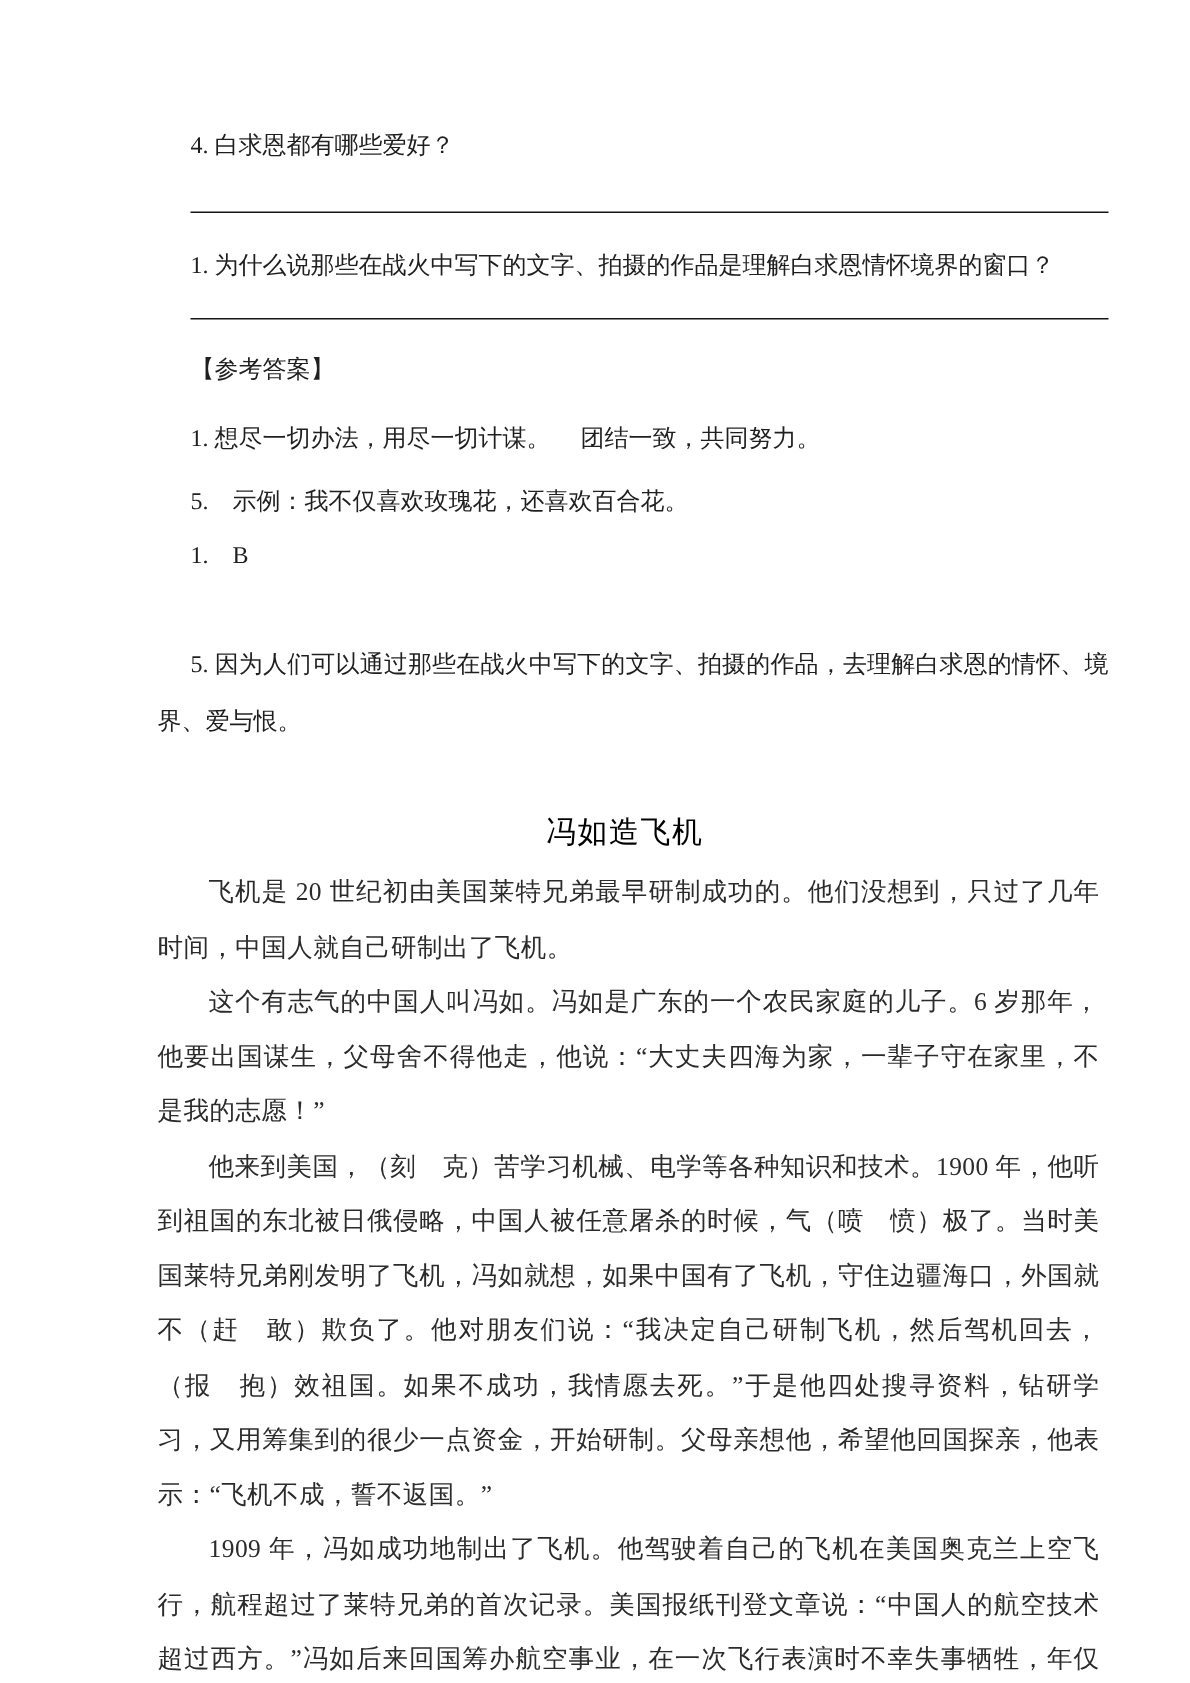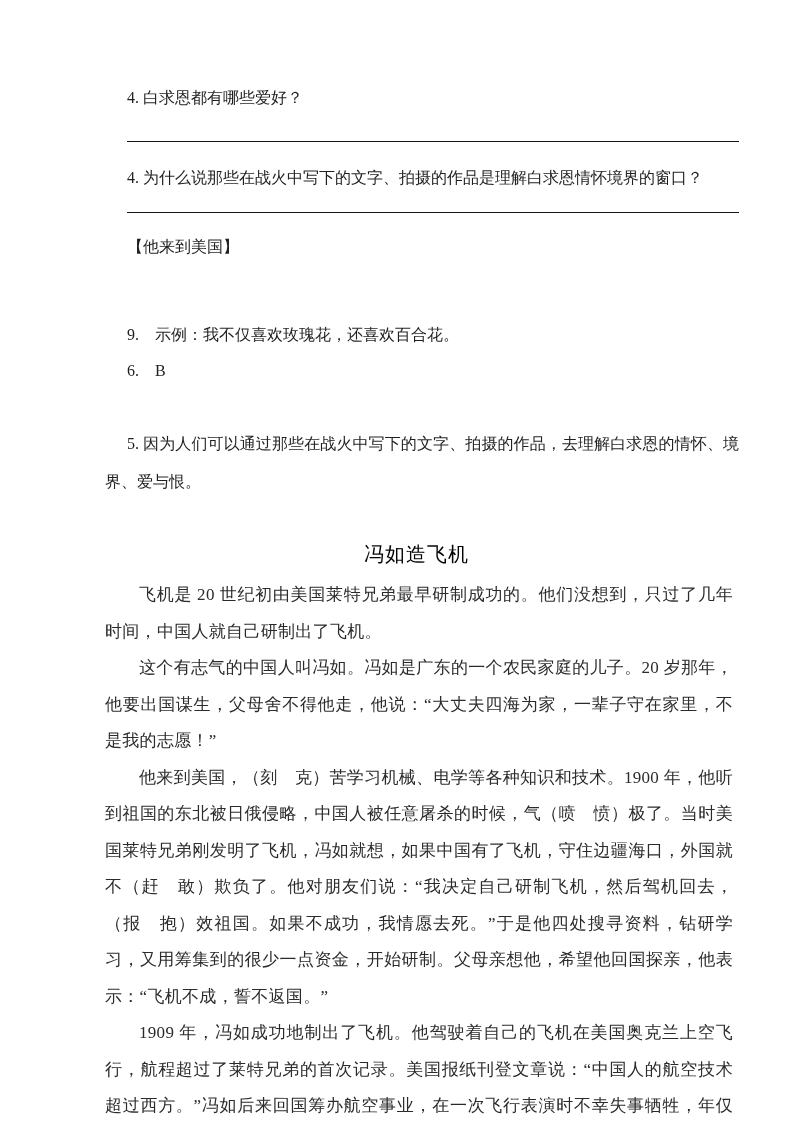--- a/index.html
+++ b/index.html
@@ -65,37 +65,38 @@
 </style>
 </head>
 <body>
 
 <div class="page">
 
   <div class="qa" style="top:79px">4. 白求恩都有哪些爱好？</div>
 
   <div class="rule" style="top:141px"></div>
 
-  <div class="qa" style="top:159px">4. 为什么说那些在战火中写下的文字、拍摄的作品是理解白求恩情怀境界的窗口？</div>
+  <div class="qa" style="top:159px">1. 为什么说那些在战火中写下的文字、拍摄的作品是理解白求恩情怀境界的窗口？</div>
 
   <div class="rule" style="top:212px"></div>
 
-  <div class="qa" style="top:228px">【他来到美国】</div>
+  <div class="qa" style="top:228px">【参考答案】</div>
 
+  <div class="qa" style="top:274px">1. 想尽一切办法，用尽一切计谋。　 团结一致，共同努力。</div>
 
-  <div class="qa" style="top:316px">9.　示例：我不仅喜欢玫瑰花，还喜欢百合花。</div>
+  <div class="qa" style="top:316px">5.　示例：我不仅喜欢玫瑰花，还喜欢百合花。</div>
 
-  <div class="qa" style="top:352px">6.　B</div>
+  <div class="qa" style="top:352px">1.　B</div>
 
 
   <div class="qa" style="top:425px">5. 因为人们可以通过那些在战火中写下的文字、拍摄的作品，去理解白求恩的情怀、境界、爱与恨。</div>
 
   <div class="article-title">冯如造飞机</div>
 
   <div class="article">
     <p>飞机是 20 世纪初由美国莱特兄弟最早研制成功的。他们没想到，只过了几年时间，中国人就自己研制出了飞机。</p>
-    <p>这个有志气的中国人叫冯如。冯如是广东的一个农民家庭的儿子。20 岁那年，他要出国谋生，父母舍不得他走，他说：“大丈夫四海为家，一辈子守在家里，不是我的志愿！”</p>
+    <p>这个有志气的中国人叫冯如。冯如是广东的一个农民家庭的儿子。6 岁那年，他要出国谋生，父母舍不得他走，他说：“大丈夫四海为家，一辈子守在家里，不是我的志愿！”</p>
     <p>他来到美国，（刻　克）苦学习机械、电学等各种知识和技术。1900 年，他听到祖国的东北被日俄侵略，中国人被任意屠杀的时候，气（喷　愤）极了。当时美国莱特兄弟刚发明了飞机，冯如就想，如果中国有了飞机，守住边疆海口，外国就不（赶　敢）欺负了。他对朋友们说：“我决定自己研制飞机，然后驾机回去，（报　抱）效祖国。如果不成功，我情愿去死。”于是他四处搜寻资料，钻研学习，又用筹集到的很少一点资金，开始研制。父母亲想他，希望他回国探亲，他表示：“飞机不成，誓不返国。”</p>
     <p>1909 年，冯如成功地制出了飞机。他驾驶着自己的飞机在美国奥克兰上空飞行，航程超过了莱特兄弟的首次记录。美国报纸刊登文章说：“中国人的航空技术超过西方。”冯如后来回国筹办航空事业，在一次飞行表演时不幸失事牺牲，年仅 29 岁。他为振兴中华作出了令人难忘的贡献。</p>
 
   </div>
 
 </div>
 
 </body></html>

